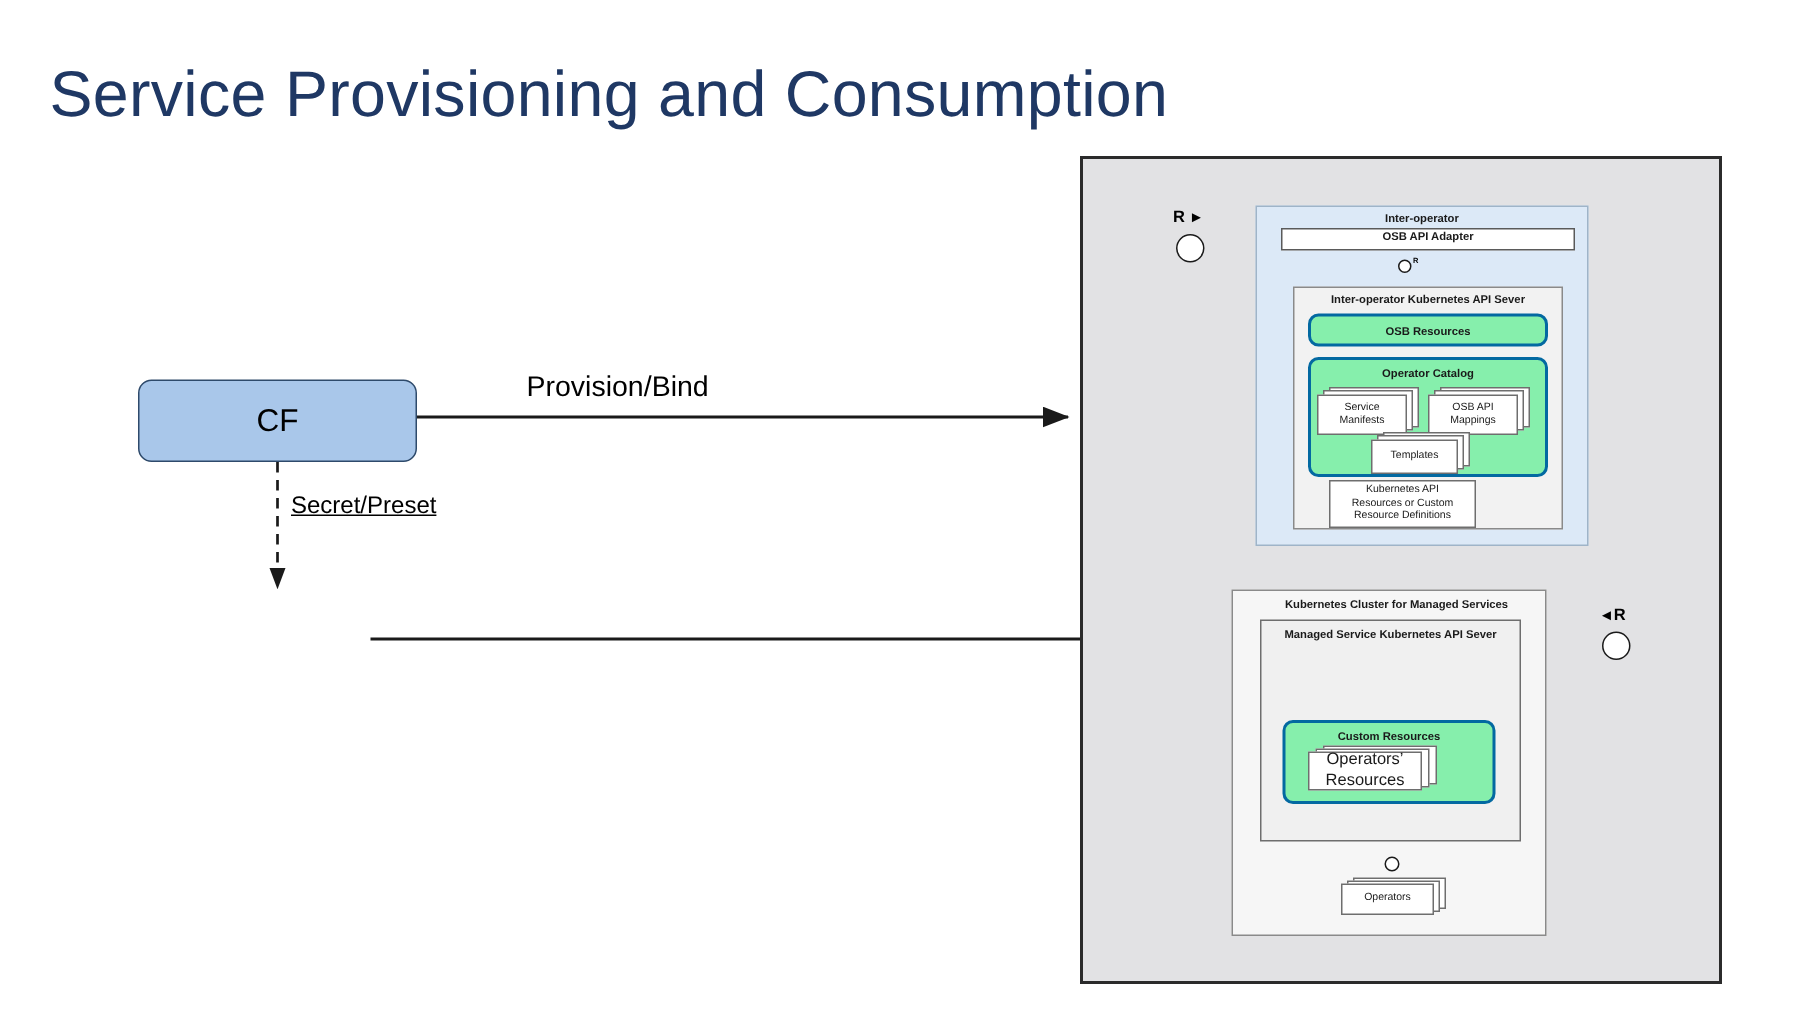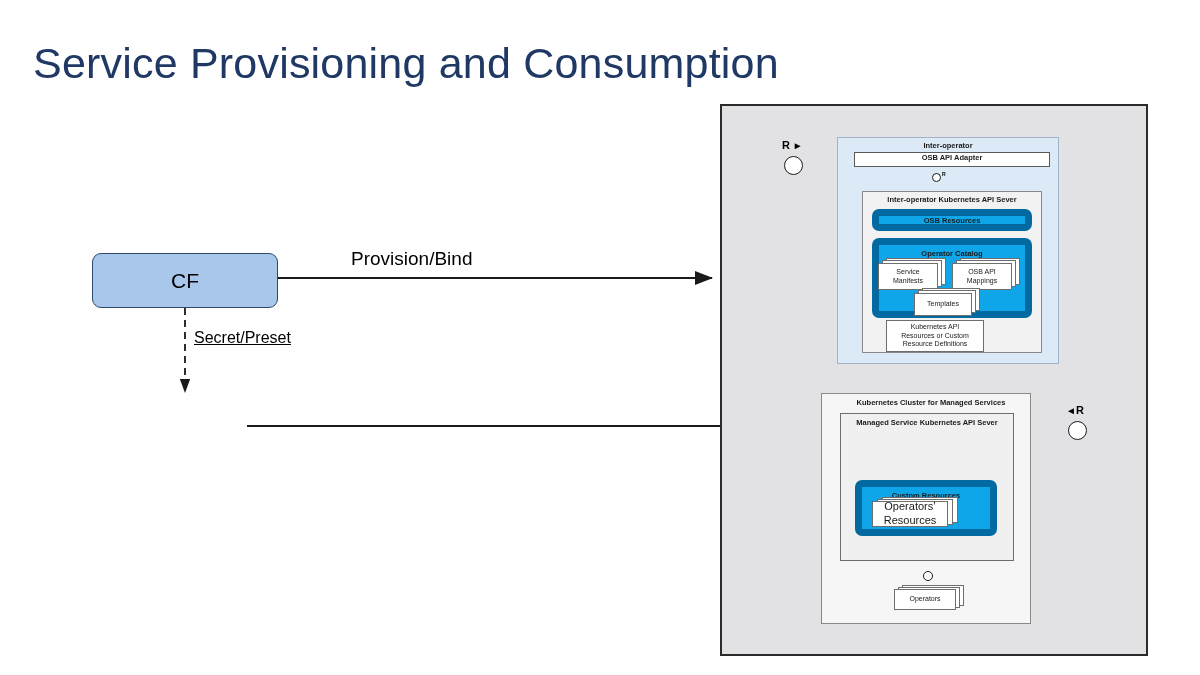--- a/index.html
+++ b/index.html
@@ -102,22 +102,22 @@
   }
   #interop-api-server-title {
     position: absolute; left: 0; top: 3px; width: 100%;
     text-align: center;
     font-size: 7.5px; font-weight: bold; color: #1A1A1A;
   }
 
   
   .yellow-block {
     position: absolute;
-    background: #0ea5e9;
-    border: 7px solid #0369a1;
+    background: #86efac;
+    border: 2px solid #0369a1;
     border-radius: 7px;
   }
   .yellow-title {
     position: absolute; left: 0; top: 4px; width: 100%;
     text-align: center;
     font-size: 7.5px; font-weight: bold; color: #1A1A1A;
   }
   .yellow-centered {
     display: flex; align-items: center; justify-content: center;
     font-size: 7.5px; font-weight: bold; color: #1A1A1A;

